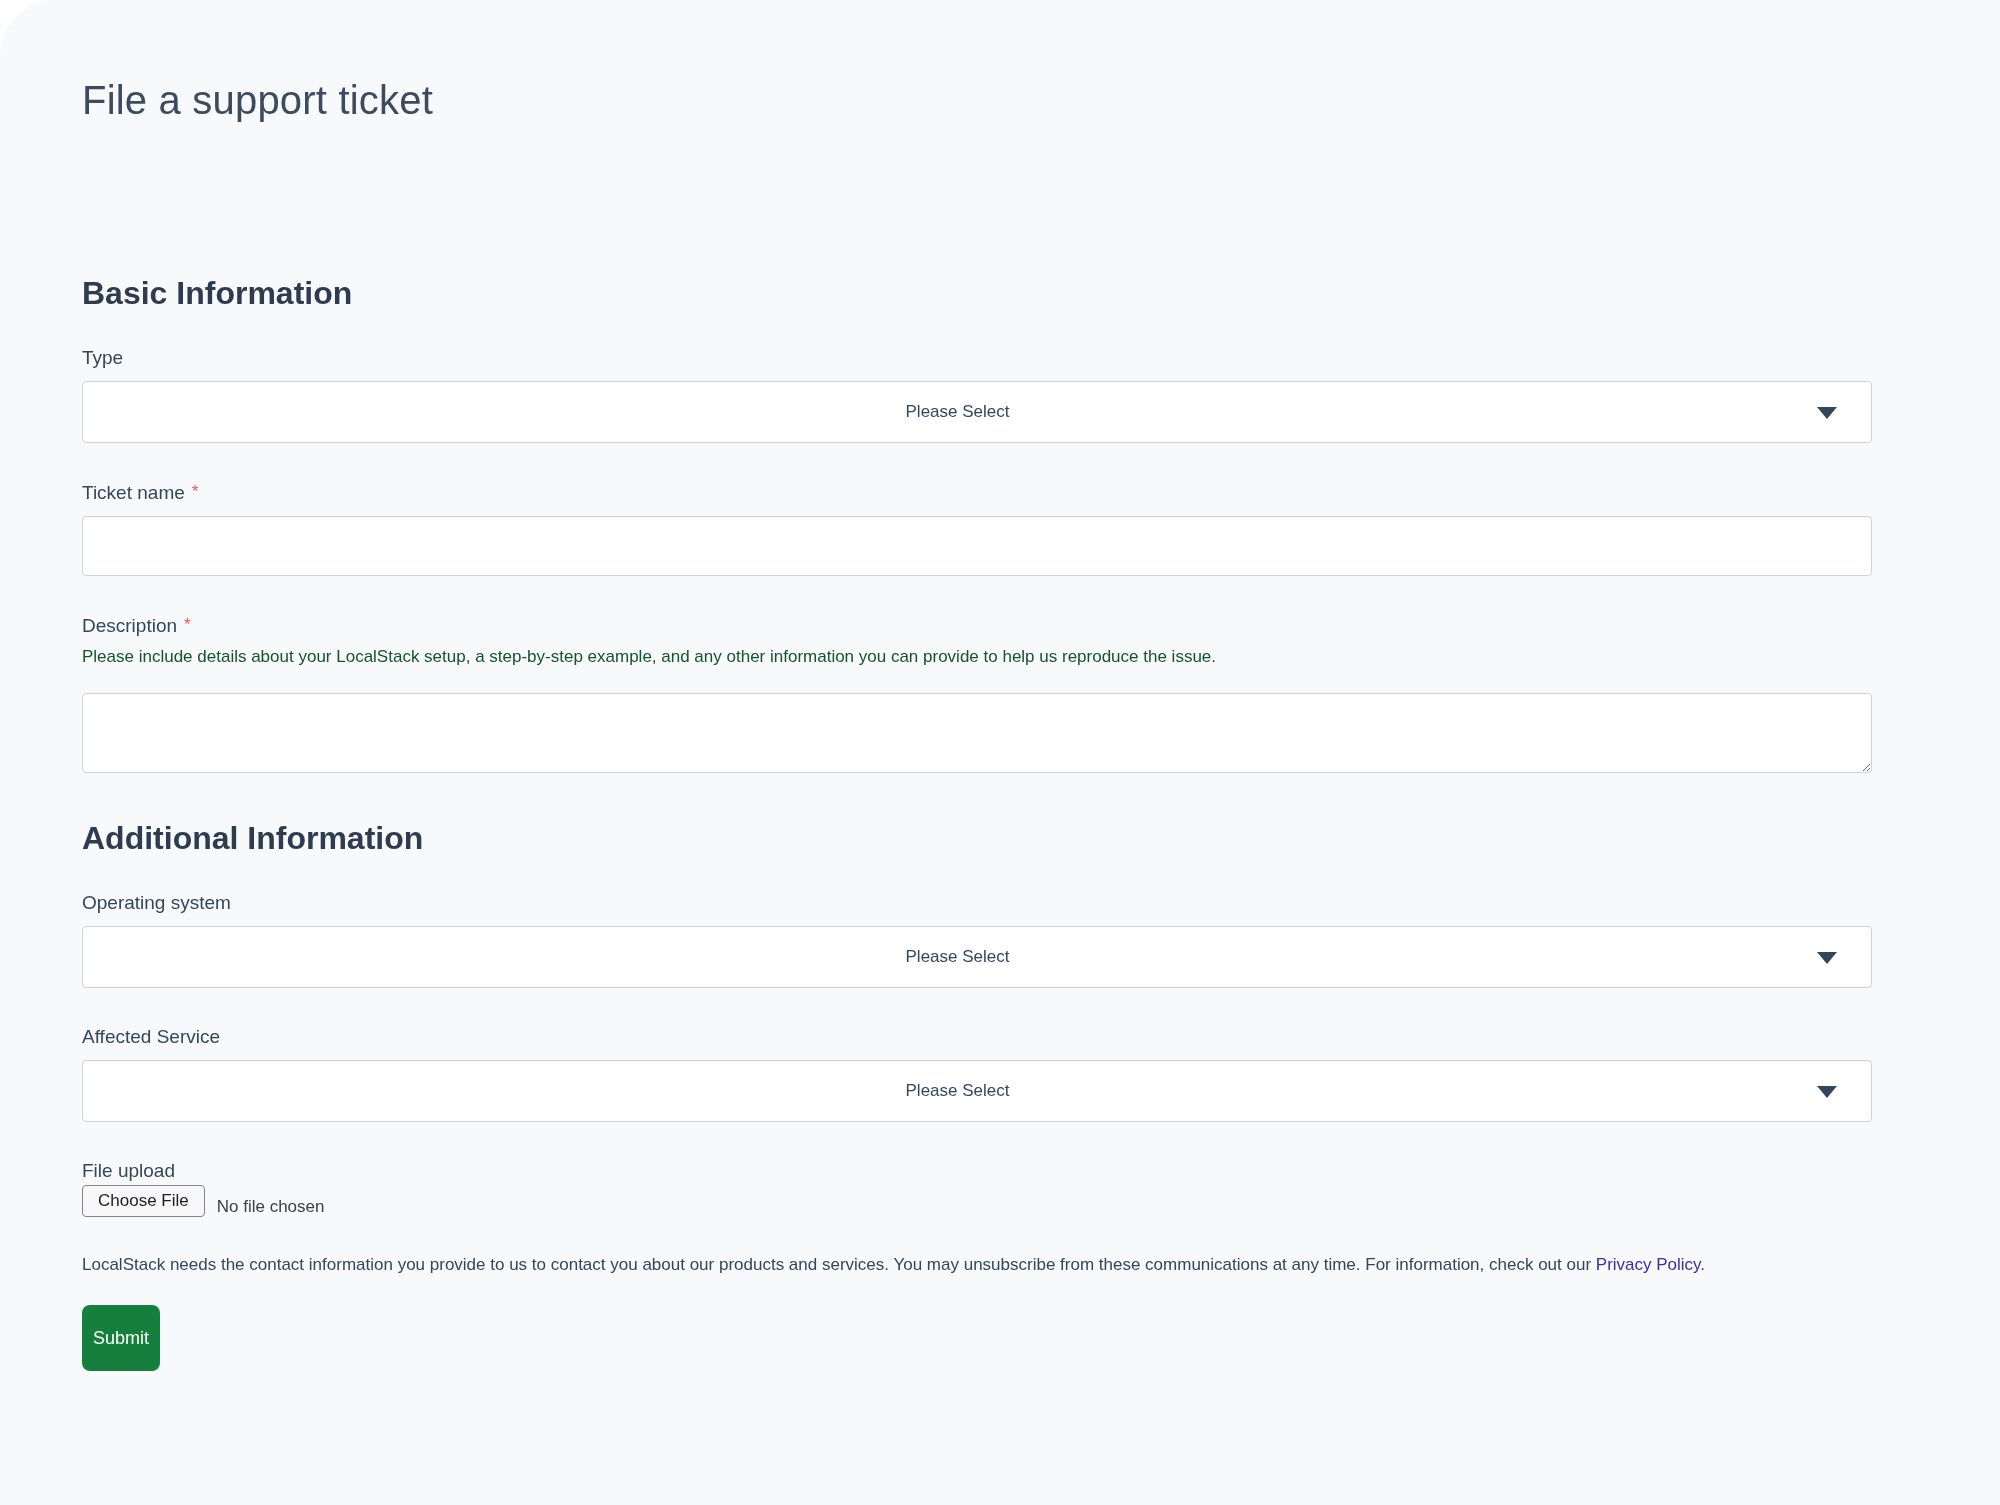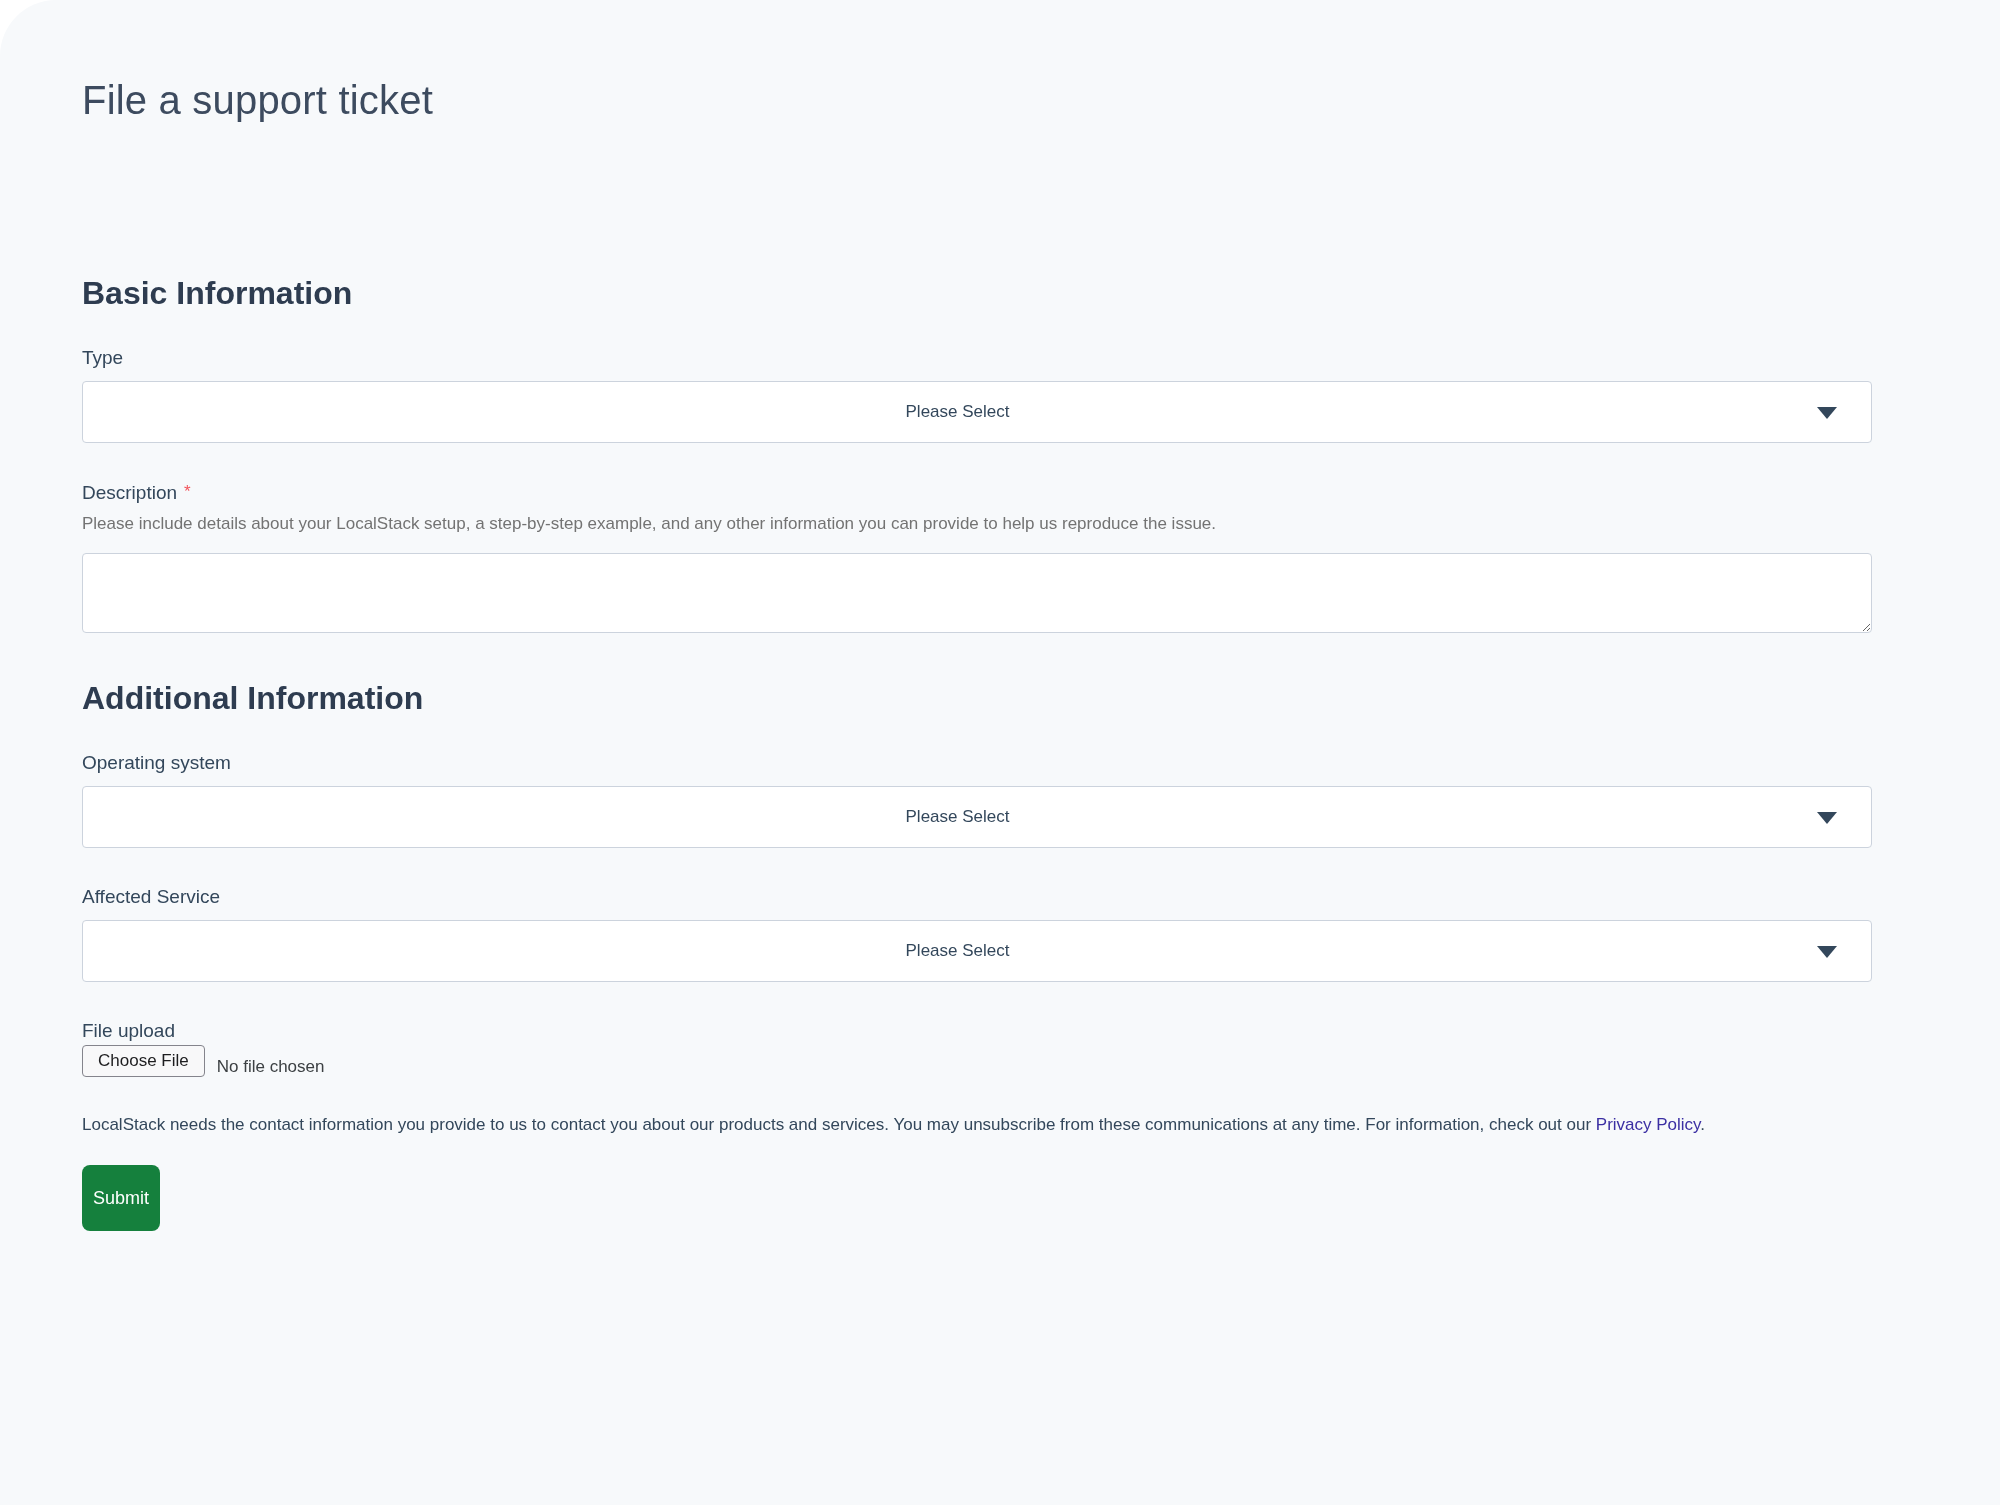--- a/index.html
+++ b/index.html
@@ -42,24 +42,24 @@
     margin-bottom: 11px;
   }
   .required-mark {
     color: #f2545b;
     font-size: 17px;
     margin-left: 7px;
     vertical-align: 2px;
   }
   .helper-text {
     font-size: 17px;
-    color: #737373;
+    color: #14532d;
     line-height: 24px;
     margin-top: -4px;
-    margin-bottom: 17px;
+    margin-bottom: 24px;
   }
   .select-box {
     position: relative;
     width: 1790px;
     height: 62px;
     background: #ffffff;
     border: 1px solid #ccd3dd;
     border-radius: 4px;
     display: flex;
     align-items: center;
@@ -166,20 +166,24 @@
     <h2 class="section-heading section-basic">Basic Information</h2>
 
     <div class="form-group">
       <label class="field-label">Type</label>
       <div class="select-box">
         <span class="select-value">Please Select</span>
         <span class="select-caret"></span>
       </div>
     </div>
 
+    <div class="form-group">
+      <label class="field-label"><span>Ticket name</span><span class="required-mark">*</span></label>
+      <input class="text-input" type="text" value="" style="">
+    </div>
 
     <div class="form-group">
       <label class="field-label"><span>Description</span><span class="required-mark">*</span></label>
       <div class="helper-text">Please include details about your LocalStack setup, a step-by-step example, and any other information you can provide to help us reproduce the issue.</div>
       <textarea class="textarea-input" style=""></textarea>
     </div>
 
     <h2 class="section-heading section-additional">Additional Information</h2>
 
     <div class="form-group">

